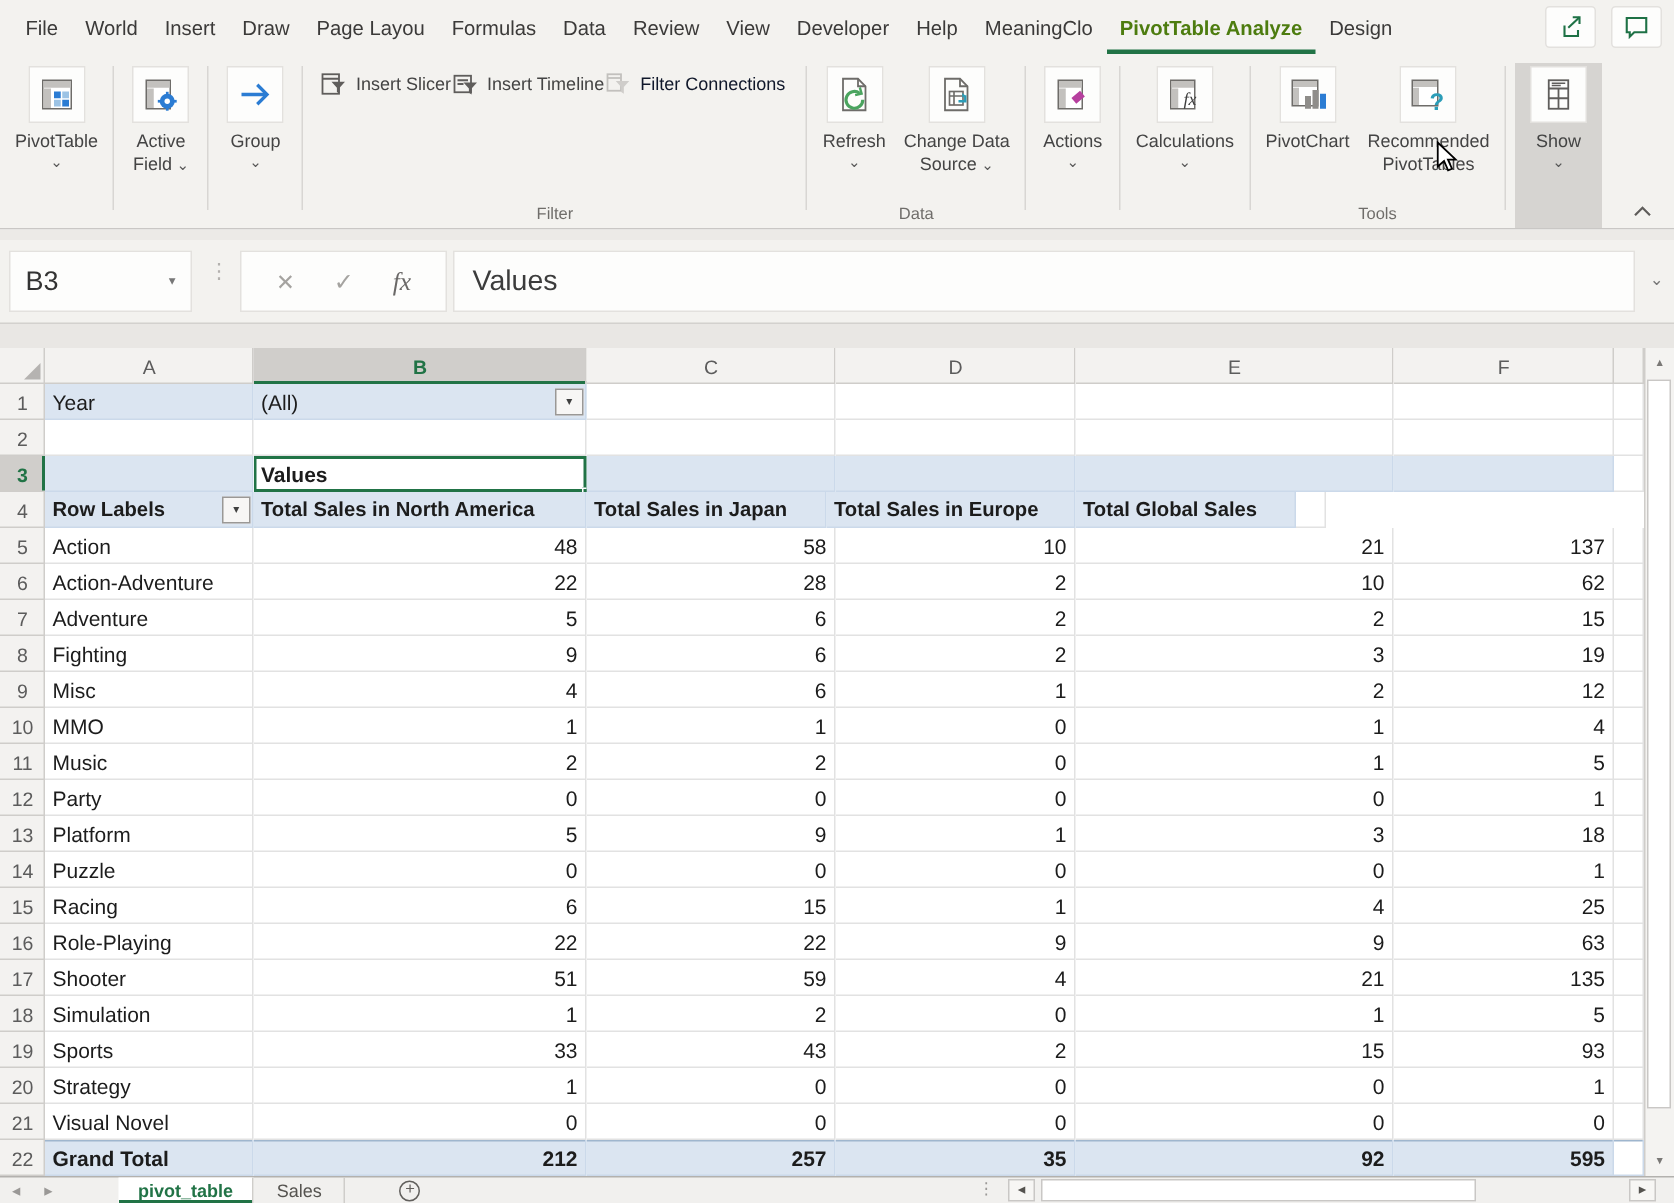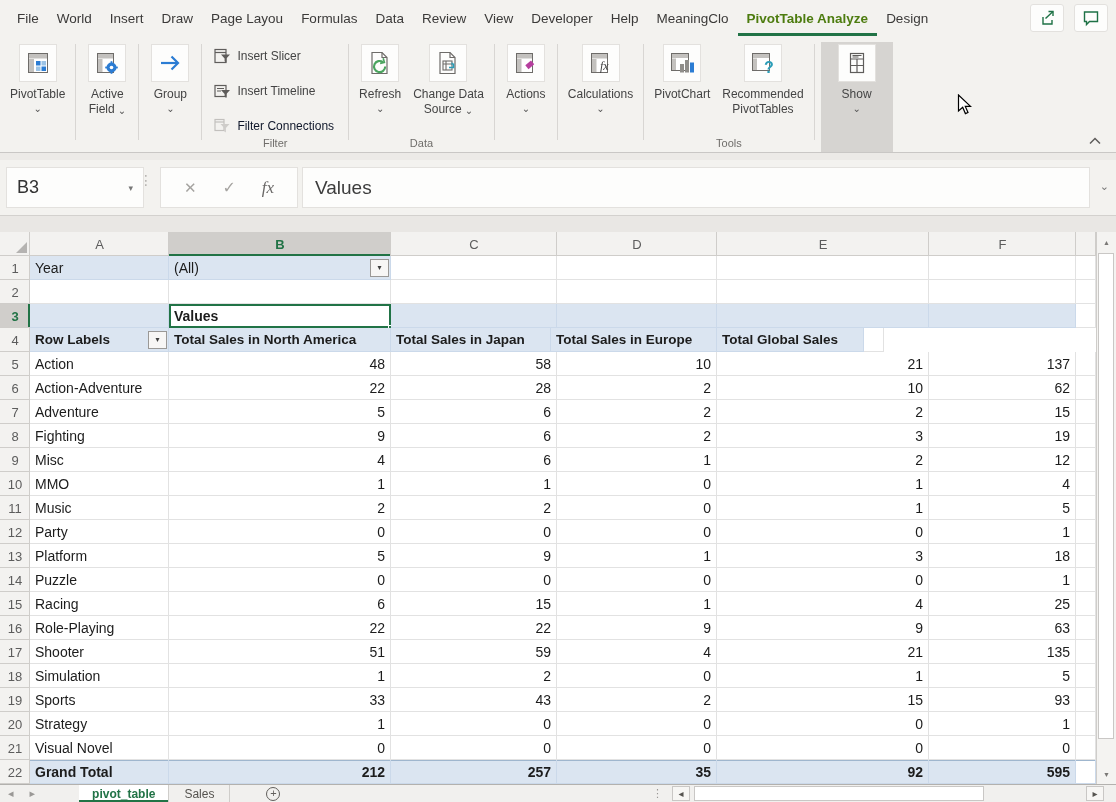--- a/index.html
+++ b/index.html
@@ -18,31 +18,31 @@
     border-bottom:1px solid #c9c7c5;display:flex;align-items:stretch;padding:6px 0 0 4px;}
   .bigbtn{display:flex;flex-direction:column;align-items:center;padding:2px 6px 0;min-width:54px;}
   .iconbox{width:38px;height:38px;background:#fdfdfc;border:1px solid #e3e1de;display:flex;
     align-items:center;justify-content:center;margin-bottom:5px;}
   .bl{font-size:12px;color:#444;line-height:15px;white-space:nowrap;display:flex;gap:3px;align-items:center;}
   .chev{font-size:10px;color:#555;line-height:11px;margin-top:1px;}
   .rdiv{width:1px;background:#d8d6d3;margin:2px 4px 12px;}
   .rgroup{display:flex;flex-direction:column;position:relative;padding-bottom:16px;}
   .btnrow{display:flex;flex:1;align-items:flex-start;}
   .glabel{position:absolute;bottom:3px;left:0;right:0;text-align:center;font-size:11px;color:#6f6d6a;}
-  .fg{padding:4px 10px 16px 8px;display:flex;flex-direction:column;gap:16px;position:relative;}
+  .fg{padding:4px 10px 16px 8px;display:flex;flex-direction:row;gap:1px;position:relative;}
   .fgi{display:flex;align-items:center;gap:6px;font-size:12px;color:#444;white-space:nowrap;height:20px;}
   .fgi.disabled{color:#0f172a;}
   .fgi.disabled svg{opacity:.55;}
-  #show-btn{background:#d6d4d1;margin-left:2px;width:72px;}
+  #show-btn{background:#d6d4d1;margin-left:2px;width:58px;}
   #ribbon-collapse{position:absolute;right:14px;bottom:7px;}
   #cursor{position:absolute;left:957px;top:94px;z-index:50;}
   #band1{position:absolute;top:153px;left:0;width:1116px;height:7px;background:#eceae7;}
   
   #fbar{position:absolute;top:160px;left:0;width:1116px;height:55px;background:#f3f2ef;}
-  #namebox{position:absolute;left:6px;top:7px;width:138px;height:41px;background:#fdfdfc;border:1px solid #e3e1de;
+  #namebox{position:absolute;left:6px;top:7px;width:122px;height:41px;background:#fdfdfc;border:1px solid #e3e1de;
     display:flex;align-items:center;padding:0 10px;font-size:18px;color:#333;}
   .nb-arrow{margin-left:auto;font-size:9px;color:#777;}
   #fb-dots{position:absolute;left:139px;top:14px;color:#b3b1ae;font-size:14px;line-height:13px;}
   #fb-btns{position:absolute;left:160px;top:7px;width:138px;height:41px;background:#fdfdfc;border:1px solid #e3e1de;
     display:flex;align-items:center;justify-content:space-around;padding:0 10px;}
   .fb-x{color:#a5a3a0;font-size:15px;}
   .fb-ck{color:#a5a3a0;font-size:16px;}
   .fb-fx{color:#6a6867;font-size:17px;font-style:italic;font-family:"Liberation Serif","DejaVu Serif",serif;}
   #fb-input{position:absolute;left:302px;top:7px;right:26px;height:41px;background:#fdfdfc;border:1px solid #e3e1de;
     display:flex;align-items:center;padding:0 12px;font-size:19px;color:#3c3c3c;}

